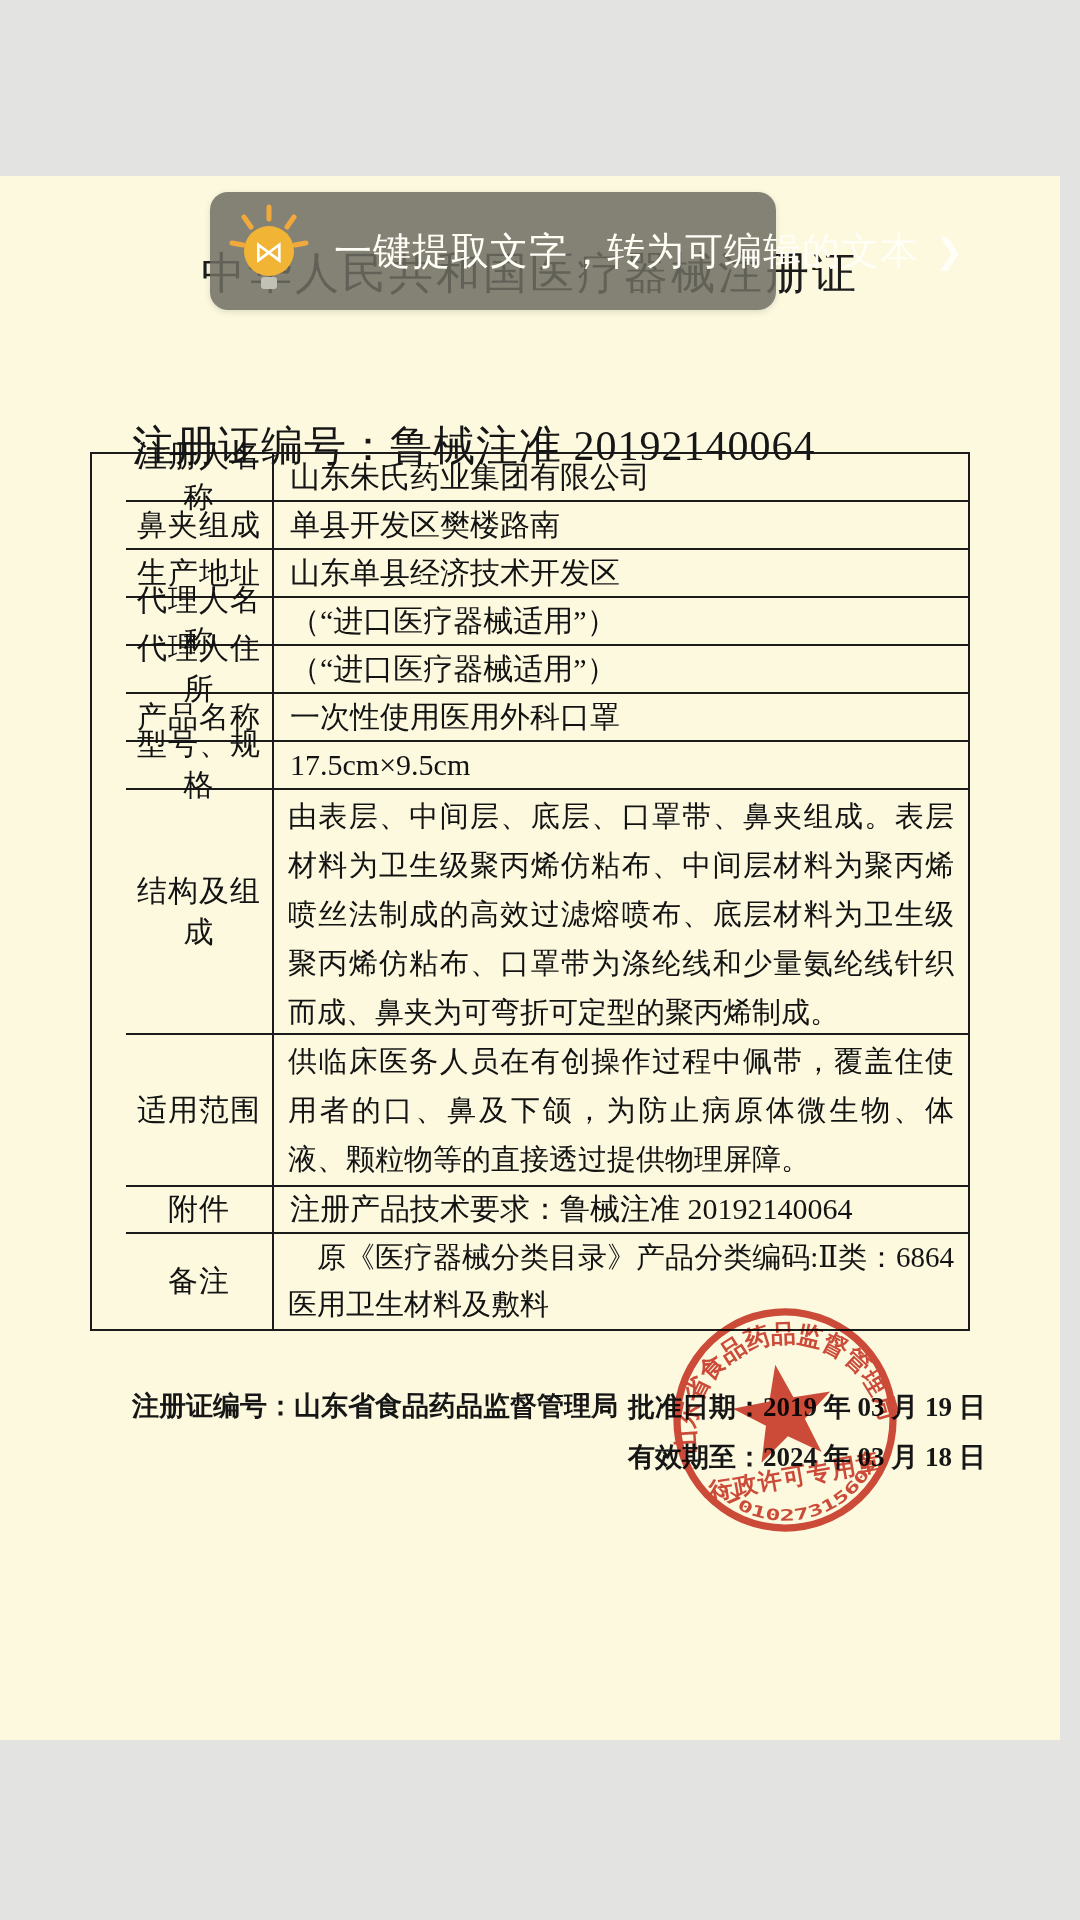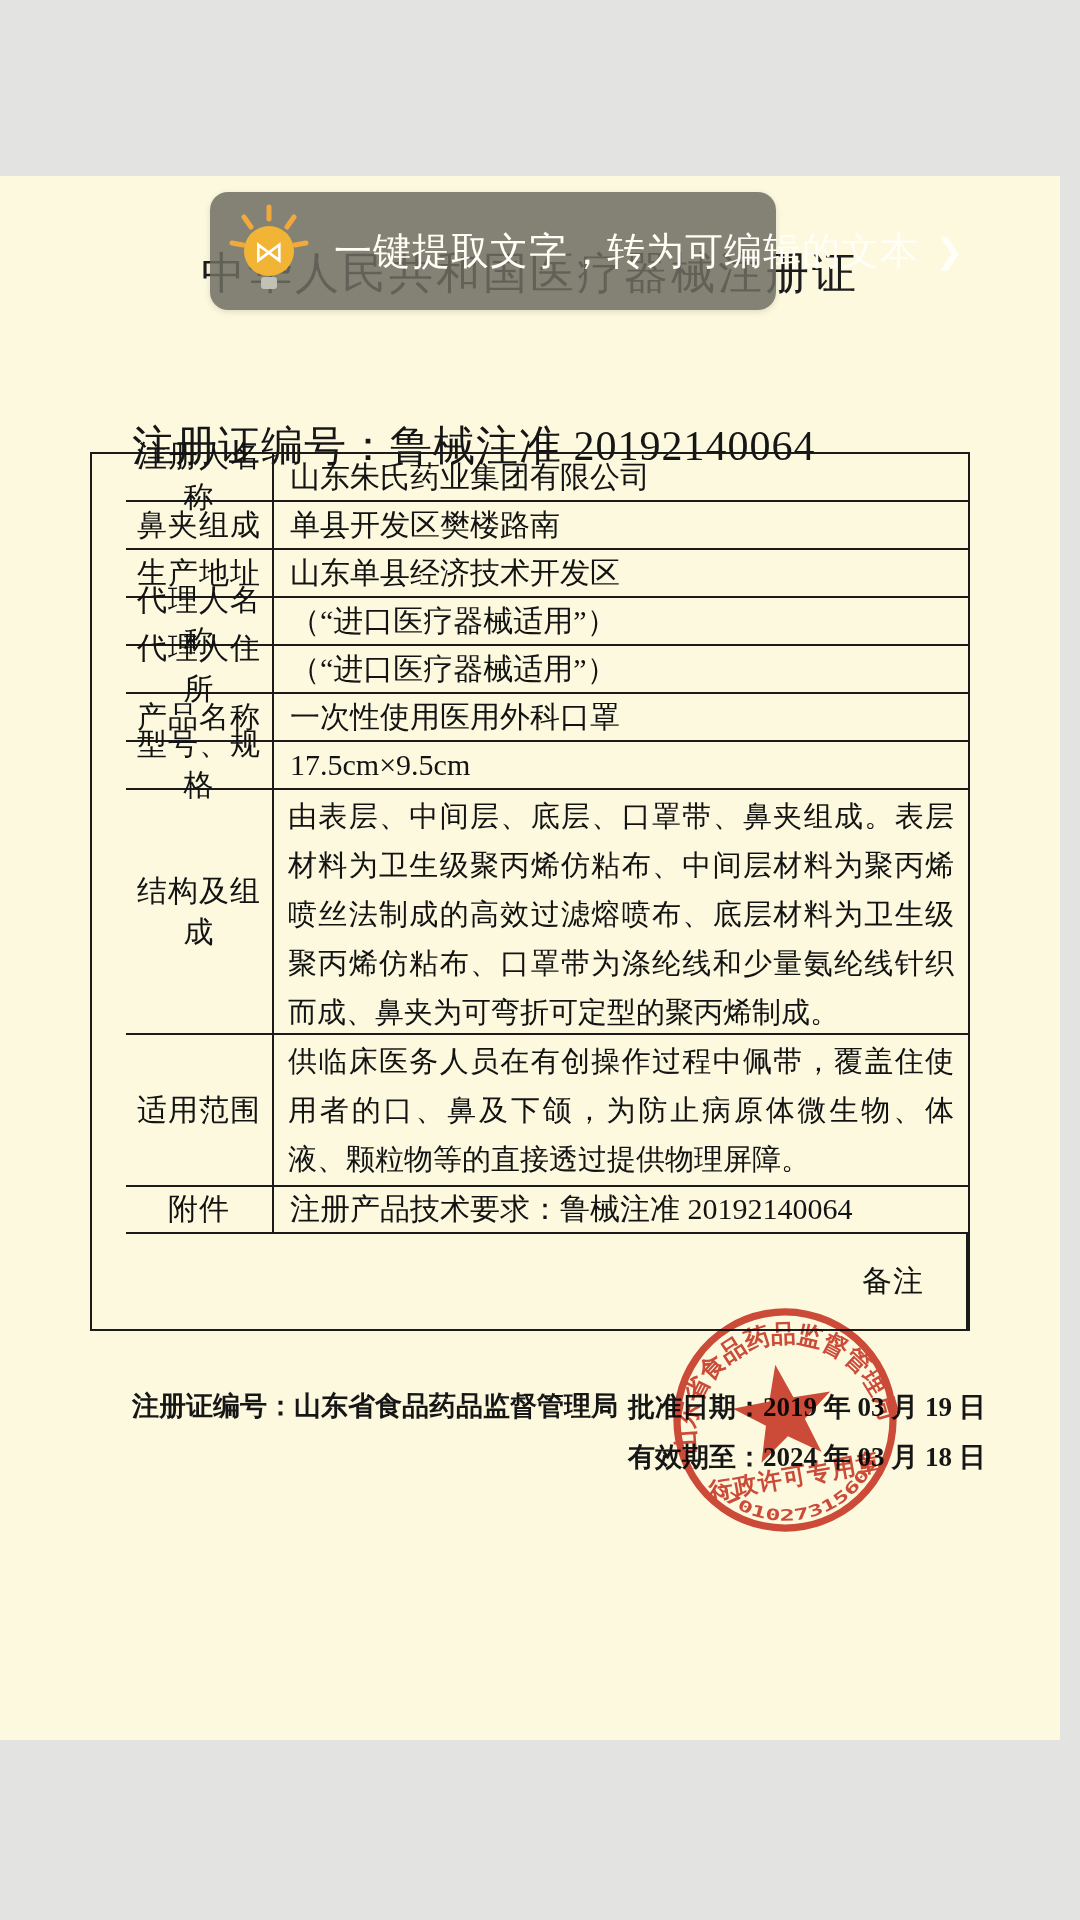--- a/index.html
+++ b/index.html
@@ -112,20 +112,21 @@
       <div class="trow r-scope multi">
         <div class="tlabel">适用范围</div>
         <div class="tvalue">供临床医务人员在有创操作过程中佩带，覆盖住使用者的口、鼻及下颌，为防止病原体微生物、体液、颗粒物等的直接透过提供物理屏障。</div>
       </div>
       <div class="trow h47">
         <div class="tlabel">附件</div>
         <div class="tvalue">注册产品技术要求：鲁械注准 20192140064</div>
       </div>
       <div class="trow r-remark multi">
         <div class="tlabel">备注</div>
+        <div class="tvalue">原《医疗器械分类目录》产品分类编码:Ⅱ类：6864 医用卫生材料及敷料</div>
       </div>
     </div>
 
     <div class="footer-dept">注册证编号：山东省食品药品监督管理局</div>
 
     <div class="footer-dates">
       <div>批准日期：2019 年 03 月 19 日</div>
       <div>有效期至：2024 年 03 月 18 日</div>
     </div>
 

